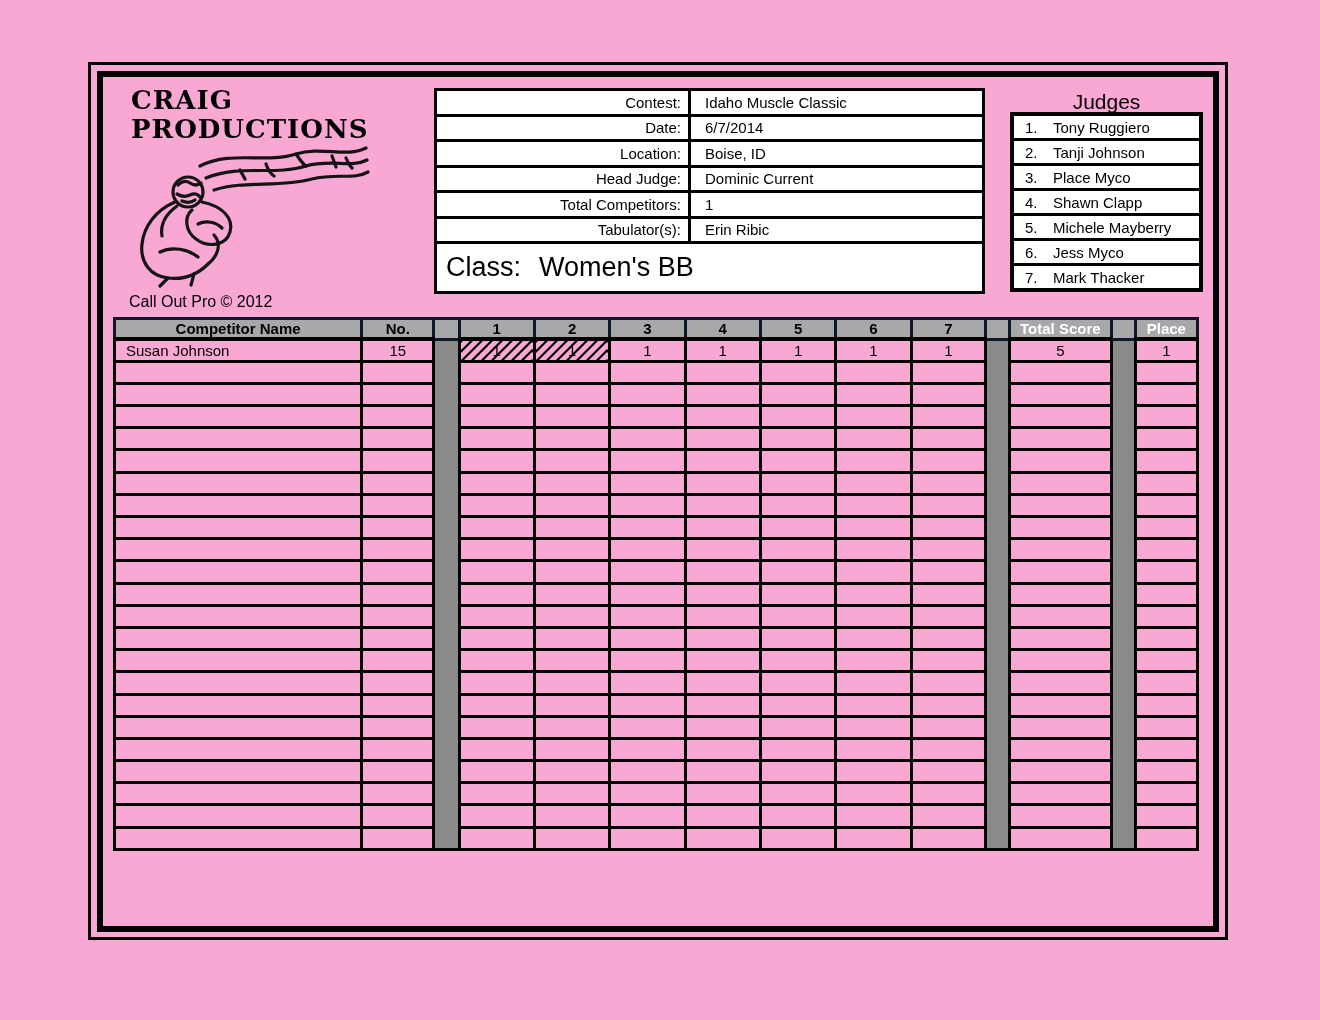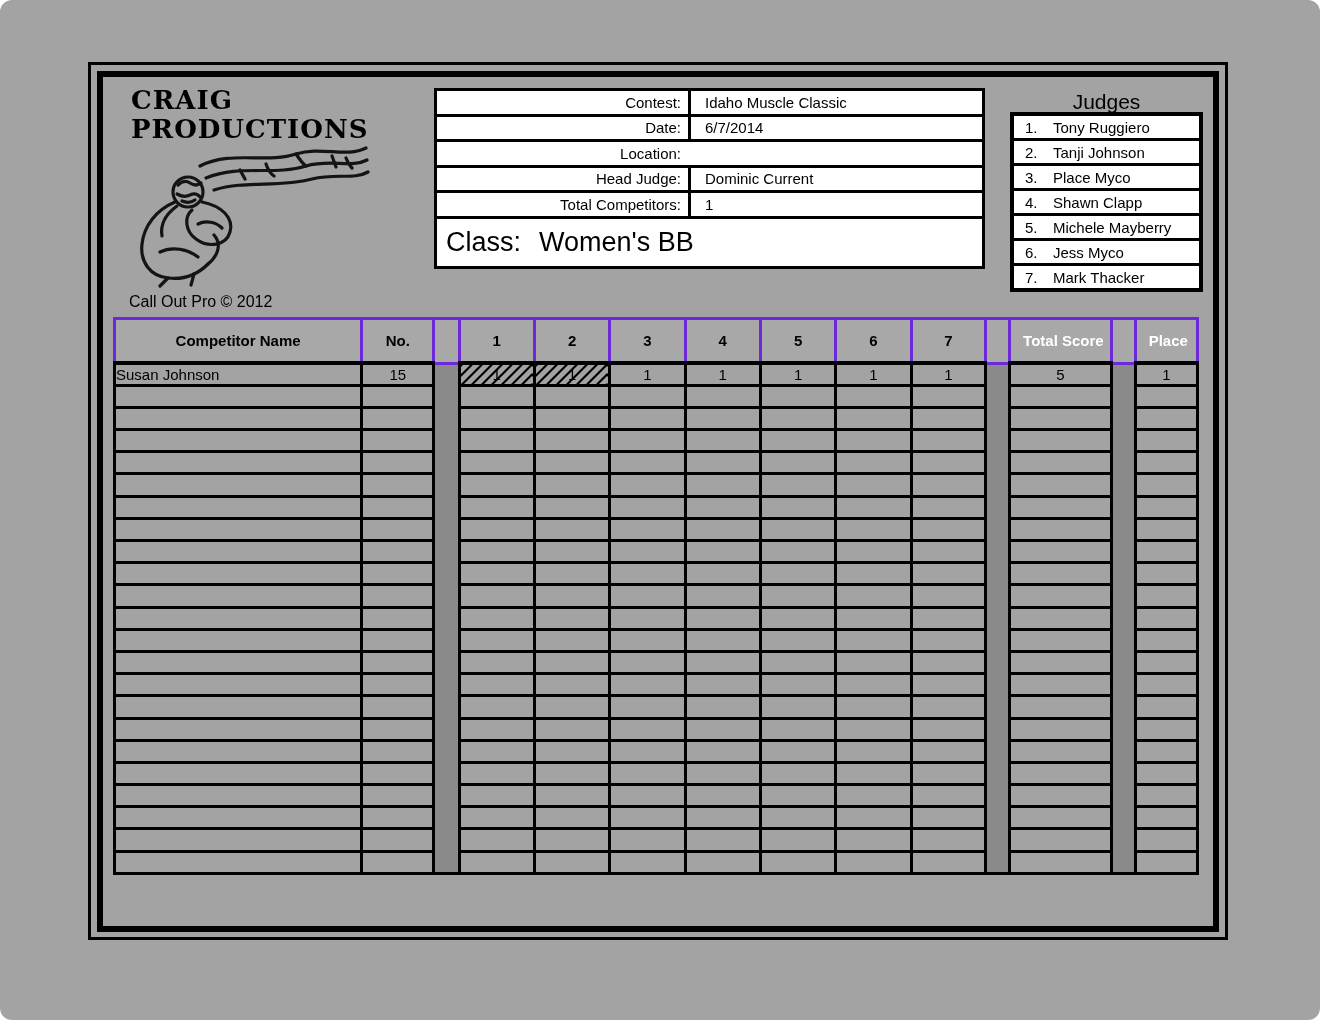--- a/index.html
+++ b/index.html
@@ -1,17 +1,17 @@
 <!DOCTYPE html>
 <html><head>
 <meta charset="utf-8">
 <style>
   * { margin:0; padding:0; box-sizing:border-box; }
   body { background:#fff; font-family:"Liberation Sans", sans-serif; color:#000; }
-  .page { position:relative; width:1320px; height:1020px; background:#a3a3a3; overflow:hidden;border-radius:12px; }
+  .page { position:relative; width:1320px; height:1020px; background:#f9a8d4; overflow:hidden; }
 
   
   .frame-outer { position:absolute; left:88px; top:62px; width:1140px; height:878px; border:3px solid #000; }
   .frame-inner { position:absolute; left:97px; top:71px; width:1122px; height:861px; border:6px solid #000; }
 
   
   .logo-text { position:absolute; left:131px; top:86px; font-family:"DejaVu Serif", serif; font-weight:bold; font-size:26px; line-height:29px; letter-spacing:1px; }
   .logo-figure { position:absolute; left:114px; top:136px; width:258px; height:152px; }
 
   .copyright { position:absolute; left:129px; top:293px; font-size:16px; }
@@ -28,24 +28,24 @@
   .judges-title { position:absolute; left:1010px; top:90px; width:193px; text-align:center; font-size:21px; }
   .judges-box { position:absolute; left:1010px; top:112px; width:193px; height:180px; border:4px solid #000; display:flex; flex-direction:column; background:#fff; }
   .judge-row { flex:1; display:flex; align-items:center; padding-left:11px; border-bottom:3px solid #000; font-size:15px; }
   .judge-row:last-child { border-bottom:none; }
   .judge-num { width:21px; text-align:left; }
   .judge-name { margin-left:7px; white-space:nowrap; }
 
   
   .score-table-wrap { position:absolute; left:113px; top:317px; }
   table.score-table { border-collapse:collapse; table-layout:fixed; width:1086px; font-size:15px; border:3px solid #000; }
-  .score-table th { background:#a8a8a8; border:3px solid #6d28d9; font-weight:bold; height:19px; padding:12px; text-align:center; overflow:hidden; white-space:nowrap; }
+  .score-table th { background:#a8a8a8; border:3px solid #0f172a; font-weight:bold; height:19px; padding:0; text-align:center; overflow:hidden; white-space:nowrap; }
   .score-table th.light { color:#fff; }
   .score-table td { border:3px solid #000; height:22.2px; padding:0; text-align:center; overflow:hidden; white-space:nowrap; }
-  .score-table td.name { text-align:left; }
+  .score-table td.name { text-align:left; padding-left:10px; }
   .score-table td.sep { background:#8a8a8a; border-top:none; border-bottom:none; }
   .score-table tbody tr:first-child td { border-top:4px solid #000; }
   .score-table tbody tr:first-child td.sep { border-top:none; }
   .score-table td.hatched { background-image:repeating-linear-gradient(135deg, #000 0 2px, transparent 2px 7px); }
 </style>
 </head>
 <body>
 
 <div class="page">
 
@@ -89,28 +89,33 @@
         <div class="info-row">
           <div class="info-label">Contest:</div>
           <div class="info-value">Idaho Muscle Classic</div>
         </div>
         <div class="info-row">
           <div class="info-label">Date:</div>
           <div class="info-value">6/7/2014</div>
         </div>
         <div class="info-row">
           <div class="info-label">Location:</div>
+          <div class="info-value">Boise, ID</div>
         </div>
         <div class="info-row">
           <div class="info-label">Head Judge:</div>
           <div class="info-value">Dominic Current</div>
         </div>
         <div class="info-row">
           <div class="info-label">Total Competitors:</div>
           <div class="info-value">1</div>
+        </div>
+        <div class="info-row">
+          <div class="info-label">Tabulator(s):</div>
+          <div class="info-value">Erin Ribic</div>
         </div>
       </div>
     <div class="class-row">
       <span class="class-label">Class:</span>
       <span class="class-value">Women's BB</span>
     </div>
   </div>
 
   <div class="judges-title">Judges</div>
   <div class="judges-box">

